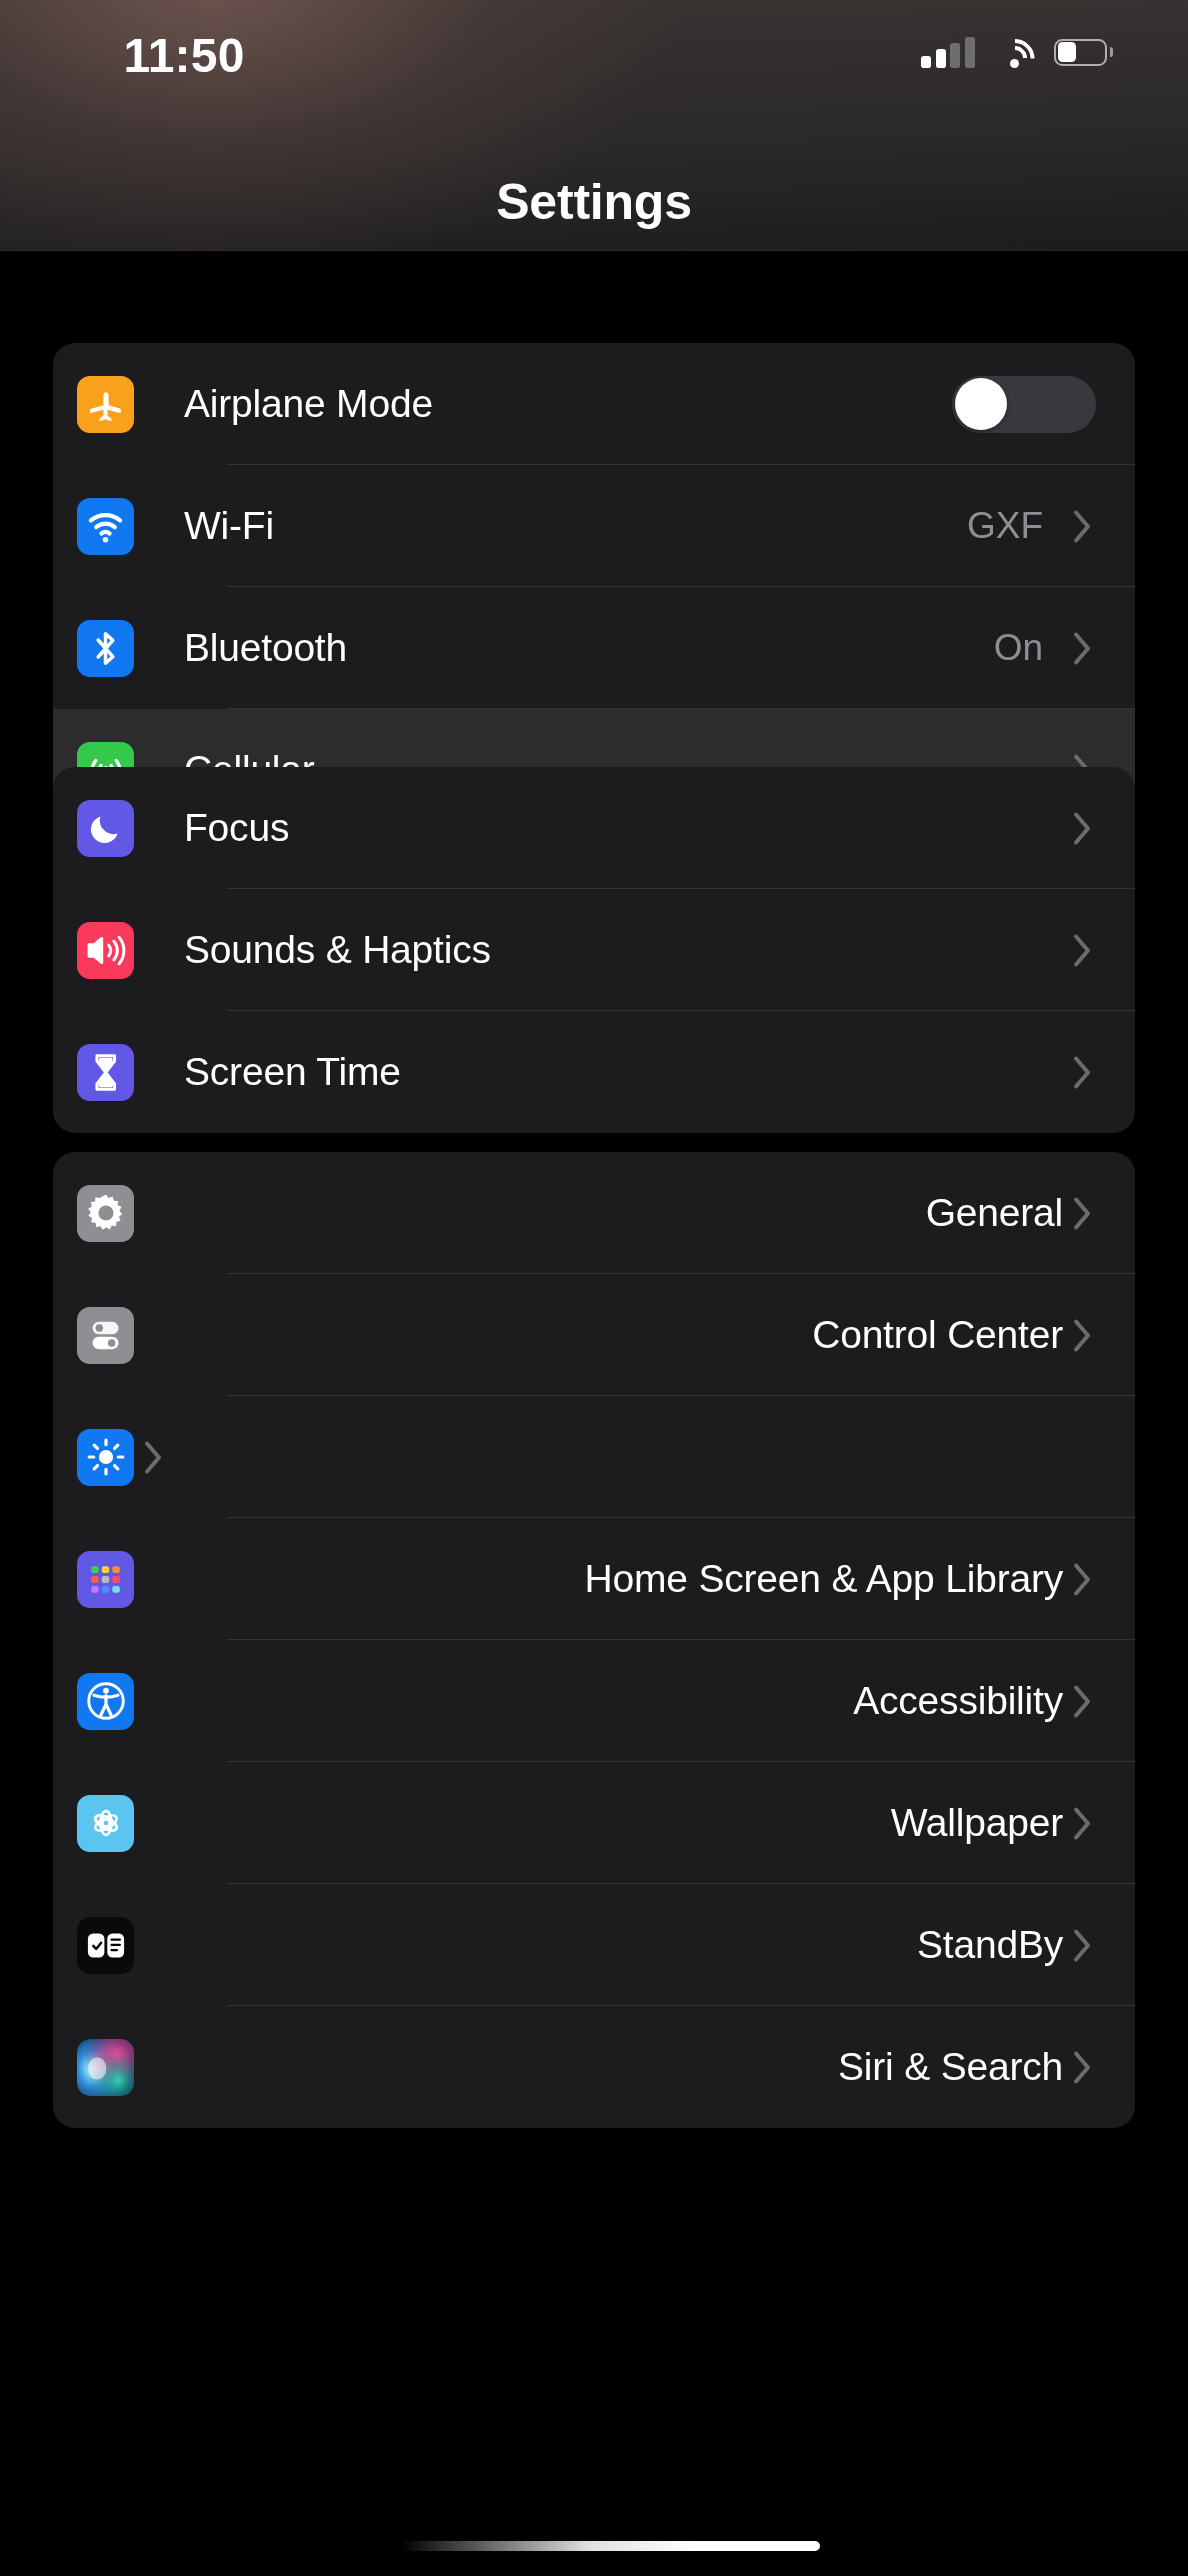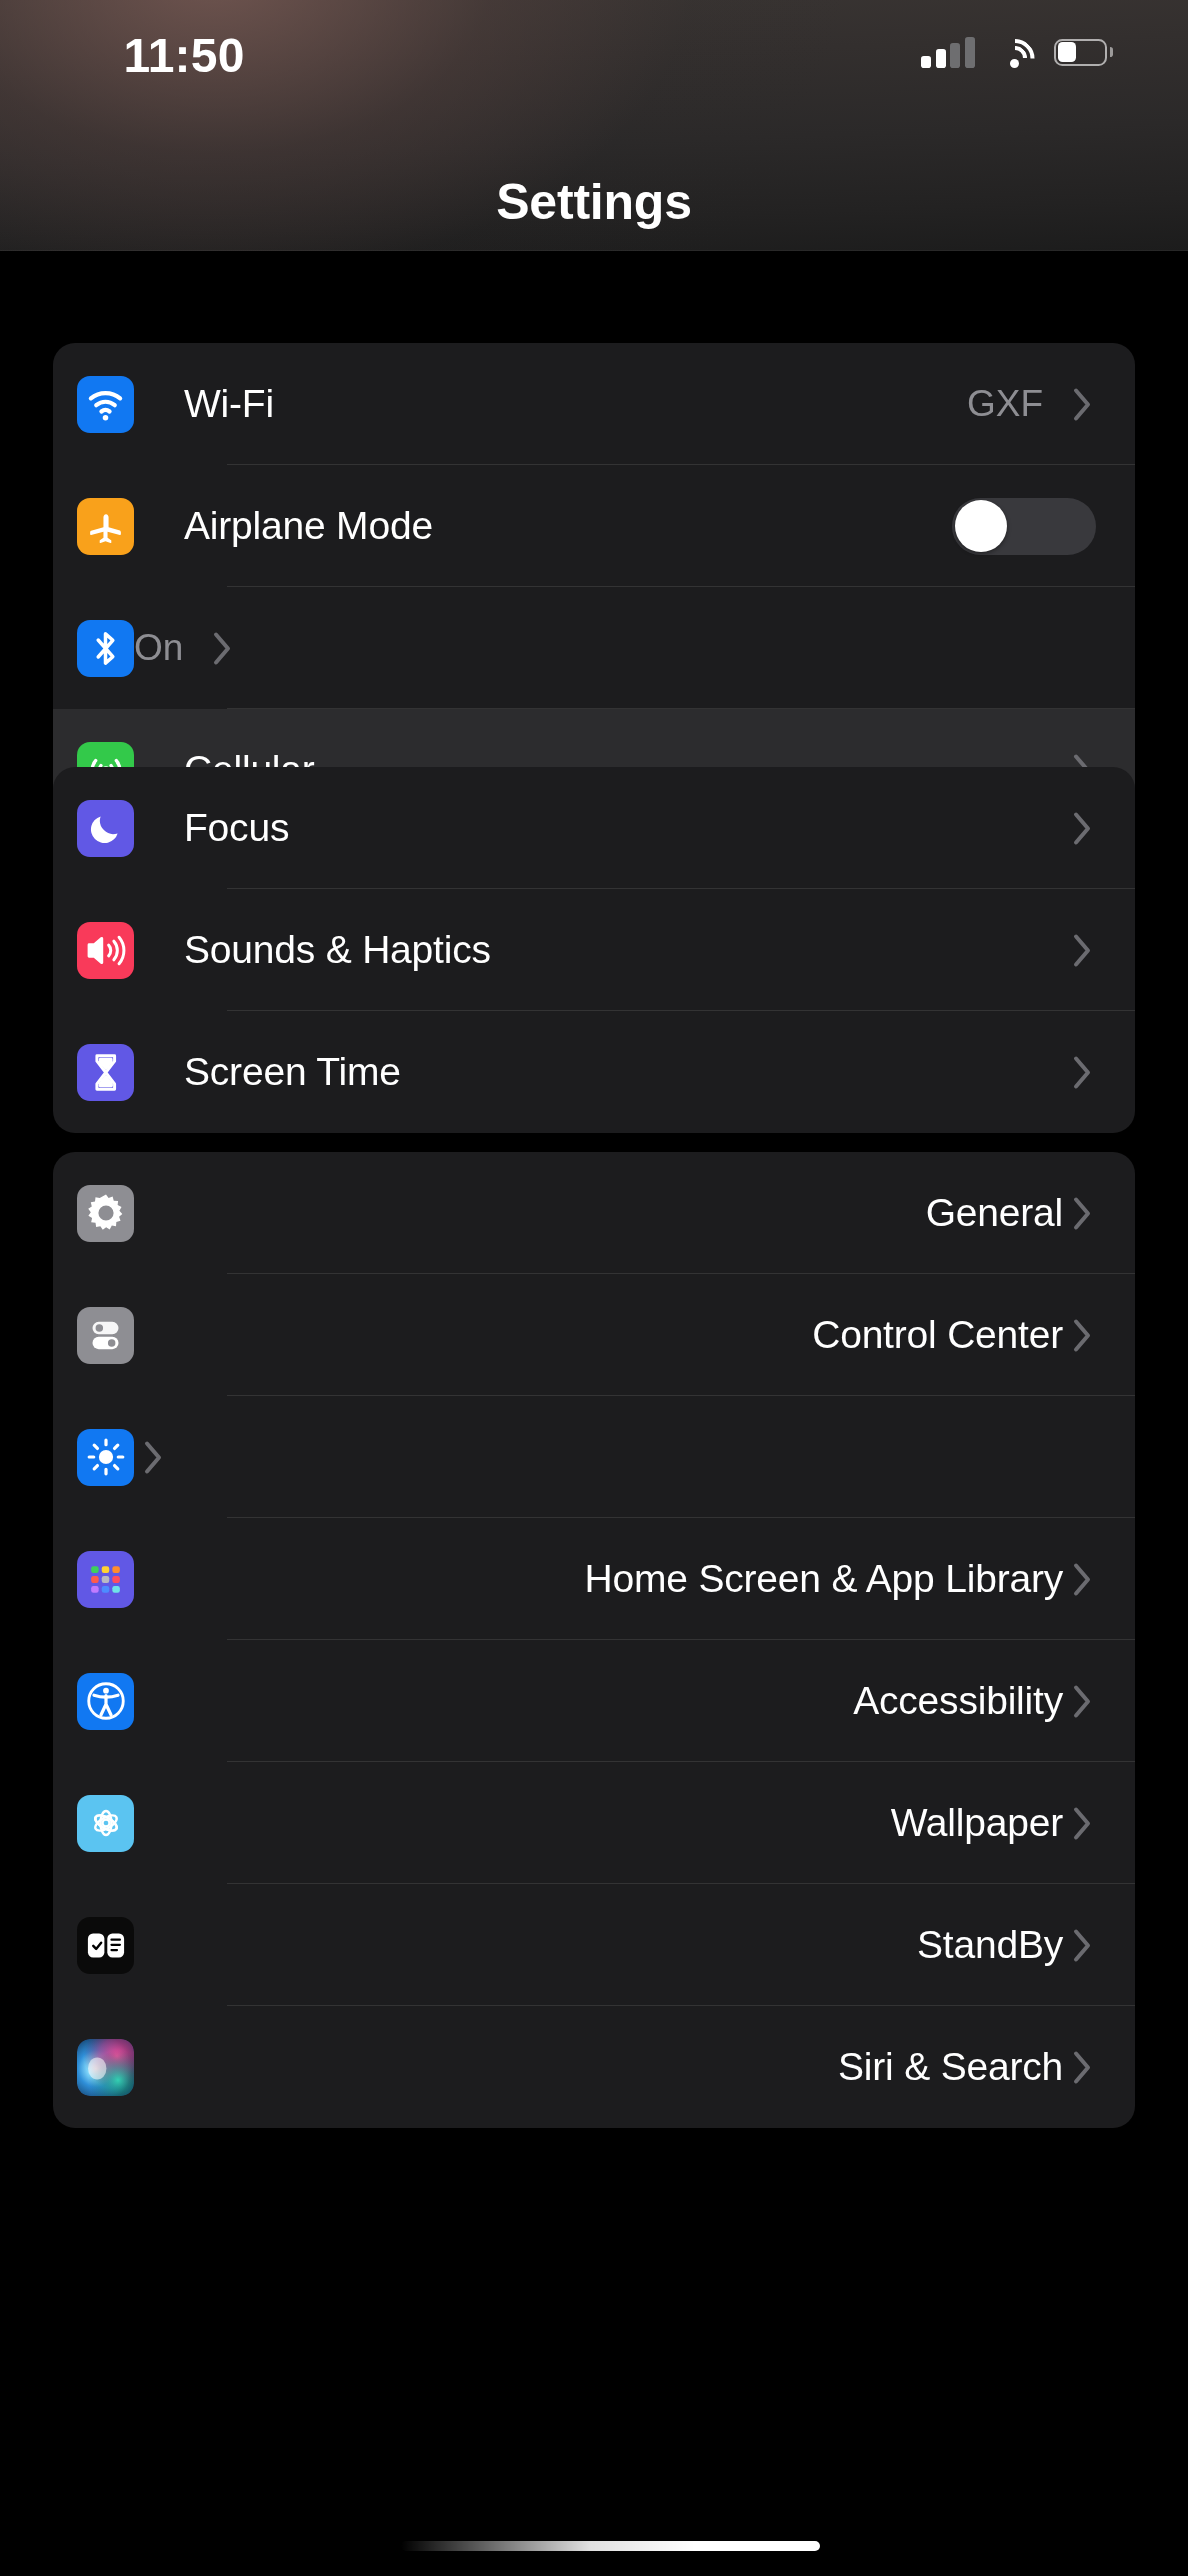--- a/index.html
+++ b/index.html
@@ -146,55 +146,56 @@
             <div class="nub"></div>
         </div>
       </div>
     </div>
     <div id="page-title">Settings</div>
   </div>
 
   <div id="list">
     <div class="card" id="card1">
         <div class="row">
+          <div class="ico" style="background: rgb(249, 161, 27);">
+            <svg width="41" height="41" viewBox="0 0 24 24" fill="white">
+              <path d="M21 14.5l-7.2-2.1V6.6c0-.9-.6-1.8-1.5-1.8s-1.5.9-1.5 1.8v5.8L3.6 14.5c-.4.1-.6.4-.6.8v1.3c0 .3.3.5.6.4l7.2-1.9v3.5l-1.9 1.3c-.2.1-.3.3-.3.5v.9c0 .3.2.4.5.3l2.9-.9 2.9.9c.3.1.5-.1.5-.3v-.9c0-.2-.1-.4-.3-.5l-1.9-1.3v-3.5l7.2 1.9c.3.1.6-.1.6-.4v-1.3c0-.4-.2-.7-.6-.8z"></path>
+            </svg>
+          </div>
+          <div class="label">Airplane Mode</div>
+          <div class="toggle">
+            <div class="knob"></div>
+          </div>
+          <div class="sep"></div>
+        </div>
+        <div class="row">
           <div class="ico" style="background: rgb(17, 120, 242);">
             <svg width="39" height="39" viewBox="0 0 24 22" fill="none" stroke="white" stroke-width="2.6" stroke-linecap="round">
         <path d="M3 7.2c5.2-4.3 12.8-4.3 18 0"></path>
               <path d="M6.3 11.4c3.4-2.8 8-2.8 11.4 0"></path>
               <path d="M9.5 15.3c1.6-1.3 3.4-1.3 5 0"></path>
         <circle cx="12" cy="19.2" r="1.7" fill="white" stroke="none"></circle>
             </svg>
           </div>
           <div class="label">Wi-Fi</div>
           <div class="value">GXF</div>
           <div class="chev">
             <svg width="20" height="35" viewBox="0 0 12 20" fill="none" stroke="#6b6b70" stroke-width="2.4" stroke-linecap="round" stroke-linejoin="round">
               <path d="M2.4 1.6L9.6 10l-7.2 8.4"></path>
             </svg>
           </div>
           <div class="sep"></div>
         </div>
         <div class="row">
-          <div class="ico" style="background: rgb(249, 161, 27);">
-            <svg width="41" height="41" viewBox="0 0 24 24" fill="white">
-              <path d="M21 14.5l-7.2-2.1V6.6c0-.9-.6-1.8-1.5-1.8s-1.5.9-1.5 1.8v5.8L3.6 14.5c-.4.1-.6.4-.6.8v1.3c0 .3.3.5.6.4l7.2-1.9v3.5l-1.9 1.3c-.2.1-.3.3-.3.5v.9c0 .3.2.4.5.3l2.9-.9 2.9.9c.3.1.5-.1.5-.3v-.9c0-.2-.1-.4-.3-.5l-1.9-1.3v-3.5l7.2 1.9c.3.1.6-.1.6-.4v-1.3c0-.4-.2-.7-.6-.8z"></path>
-            </svg>
-          </div>
-          <div class="label">Airplane Mode</div>
-          <div class="toggle">
-            <div class="knob"></div>
-          </div>
-          <div class="sep"></div>
-        </div>
-        <div class="row">
           <div class="ico" style="background: rgb(17, 120, 242);">
             <svg width="31" height="41" viewBox="0 0 18 28" fill="none" stroke="white" stroke-width="2.4" stroke-linejoin="round" stroke-linecap="round">
         <path d="M4 8.2L14 19.6 9 24V4l5 4.4L4 19.8"></path>
             </svg>
           </div>
+          <div class="label">Bluetooth</div>
           <div class="value">On</div>
           <div class="chev">
             <svg width="20" height="35" viewBox="0 0 12 20" fill="none" stroke="#6b6b70" stroke-width="2.4" stroke-linecap="round" stroke-linejoin="round">
               <path d="M2.4 1.6L9.6 10l-7.2 8.4"></path>
             </svg>
           </div>
           <div class="sep"></div>
         </div>
         <div class="row selected" style="margin-left: 0px;">
           <div class="ico" style="background: rgb(51, 201, 74);">

